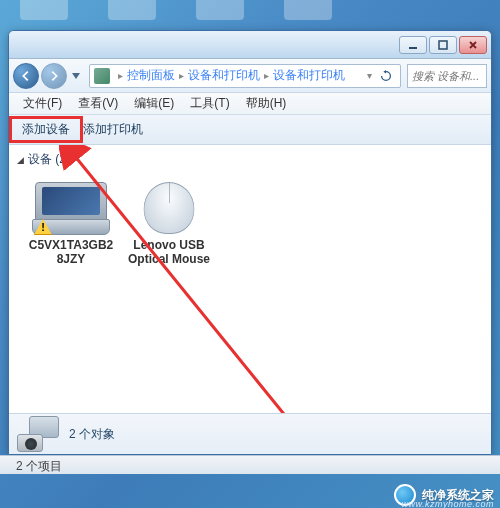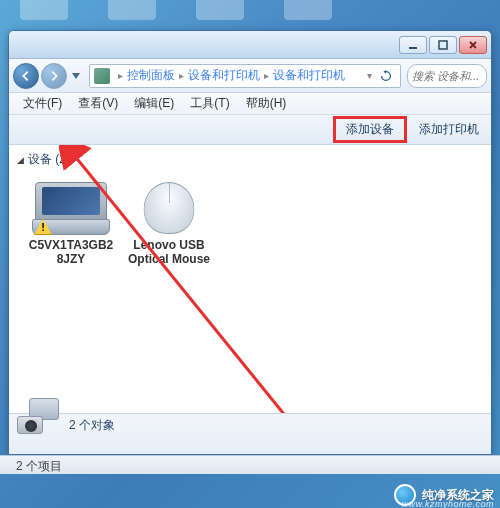--- a/index.html
+++ b/index.html
@@ -20,48 +20,48 @@
     .nav-btn.disabled { opacity: 0.6; }
     .nav-btn svg { width: 14px; height: 14px; fill: #fff; }
     .dropdown-arrow { width: 14px; height: 20px; display: flex; align-items: center; justify-content: center; cursor: pointer; }
     
     .address-bar { flex: 1; height: 24px; background: #fff; border: 1px solid #a8bdd3; border-radius: 2px; display: flex; align-items: center; padding: 0 4px; margin: 0 4px; }
     .addr-icon { width: 16px; height: 16px; background: linear-gradient(135deg, #7a9, #486); border-radius: 2px; margin-right: 4px; flex-shrink: 0; }
     .addr-sep { color: #888; margin: 0 4px; font-size: 10px; }
     .addr-part { color: #3b82f6; cursor: pointer; white-space: nowrap; }
     .addr-refresh { width: 20px; display: flex; align-items: center; justify-content: center; color: #2a5a8a; cursor: pointer; }
     
-    .search-bar { width: 80px; height: 24px; background: #fff; border: 1px solid #a8bdd3; border-radius: 10px; display: flex; align-items: center; padding: 0 4px; }
+    .search-bar { width: 80px; height: 24px; background: #fff; border: 1px solid #a8bdd3; border-radius: 0; display: flex; align-items: center; padding: 0 4px; }
     .search-bar input { border: none; outline: none; width: 100%; font-style: italic; color: #888; font-size: 11px; }
     
     .menubar { height: 22px; background: linear-gradient(to bottom, #f8fafc, #eef3f8); display: flex; align-items: center; padding: 0 6px; border-bottom: 1px solid #d0dce8; text-align: right; }
     .menu-item { padding: 2px 8px; cursor: pointer; color: #333; }
     
-    .toolbar { height: 30px; background: linear-gradient(to bottom, #f0f5fb, #e2ecf6); display: flex; align-items: center; border-bottom: 1px solid #c8d6e5; justify-content: flex-end; }
-    .toolbar-btn { padding: 4px 12px; cursor: pointer; color: #1a3a5a; }
+    .toolbar { height: 30px; background: linear-gradient(to bottom, #f0f5fb, #e2ecf6); display: flex; align-items: center; border-bottom: 1px solid #c8d6e5; }
+    .toolbar-btn { padding: 4px 0; cursor: pointer; color: #1a3a5a; }
     .toolbar-btn.highlighted { border: 3px solid #e83030; padding: 2px 10px; }
     
     .content { flex: 1; background: #fff; overflow: auto; position: relative; }
     .group-header { display: flex; align-items: center; padding: 6px 8px; color: #1e3a5f; cursor: pointer; }
     .group-header .arrow { font-size: 9px; margin-right: 4px; color: #444; }
     
     .devices { display: flex; gap: 10px; padding: 8px 18px; }
     .device { width: 88px; text-align: center; cursor: pointer; }
     .device-icon { width: 72px; height: 52px; margin: 0 auto 4px; position: relative; }
     .laptop-icon { background: linear-gradient(to bottom, #c8d0d8 0%, #8898a8 100%); border-radius: 4px 4px 8px 8px; border: 1px solid #788898; }
     .laptop-icon::before { content: ""; position: absolute; top: 4px; left: 6px; right: 6px; bottom: 18px; background: linear-gradient(135deg, #2a4a7a, #4a78b0); border-radius: 2px; }
     .laptop-icon::after { content: ""; position: absolute; left: -4px; right: -4px; bottom: -2px; height: 14px; background: linear-gradient(to bottom, #d0d8e0, #98a8b8); border-radius: 2px 2px 6px 6px; border: 1px solid #8090a0; }
     .warning-overlay { position: absolute; bottom: -2px; left: -2px; width: 18px; height: 16px; background: #ffd040; clip-path: polygon(50% 0, 100% 100%, 0 100%); display: flex; align-items: center; justify-content: center; font-size: 11px; font-weight: bold; color: #000; z-index: 2; border: 1px solid #cc9000; }
     .mouse-icon { background: radial-gradient(ellipse at 50% 30%, #fafcfe, #c0ccd8); border-radius: 50% 50% 45% 45%; border: 1px solid #90a0b0; transform: scaleX(0.7); }
     .mouse-icon::before { content: ""; position: absolute; top: 0; left: 50%; width: 1px; height: 40%; background: #90a0b0; }
     .device-label { font-size: 12px; color: #333; word-break: break-word; line-height: 1.2; font-weight: bold; }
     
     .annotation-arrow { position: absolute; top: 0; left: 50px; width: 260px; height: 310px; pointer-events: none; }
     
-    .details-pane { height: 36px; background: linear-gradient(to bottom, #f2f6fb, #e6eef7); border-top: 1px solid #c8d6e5; display: flex; align-items: flex-end; padding: 20px 8px; }
+    .details-pane { height: 36px; background: linear-gradient(to bottom, #f2f6fb, #e6eef7); border-top: 1px solid #c8d6e5; display: flex; align-items: center; padding: 20px 8px; }
     .details-icon { width: 42px; height: 36px; margin-right: 10px; position: relative; }
     .details-icon .printer { position: absolute; top: 0; right: 0; width: 30px; height: 22px; background: linear-gradient(to bottom, #d8e0e8, #a8b8c8); border-radius: 3px; border: 1px solid #8898a8; }
     .details-icon .camera { position: absolute; bottom: 0; left: 0; width: 26px; height: 18px; background: linear-gradient(to bottom, #e0e4e8, #b0b8c0); border-radius: 3px; border: 1px solid #8898a8; }
     .details-icon .camera::before { content: ""; position: absolute; top: 3px; left: 7px; width: 12px; height: 12px; background: radial-gradient(circle, #404850, #202830); border-radius: 50%; }
     .details-text { color: #2a4a6a; }
     
     .statusbar { position: absolute; bottom: 34px; left: 0; right: 0; height: 19px; background: linear-gradient(to bottom, #f0f4f8, #dde6ef); border-top: 1px solid #b8c8d8; padding: 2px 16px; color: #444; font-size: 11px; }
     
     .watermark { position: absolute; bottom: 2px; right: 6px; display: flex; align-items: center; gap: 6px; color: #fff; font-size: 14px; font-weight: bold; text-shadow: 0 1px 2px rgba(0,0,0,0.4); }
     .watermark-icon { width: 22px; height: 22px; background: radial-gradient(circle at 35% 35%, #6ec8f5, #1a88d0); border-radius: 50%; border: 2px solid #fff; }

